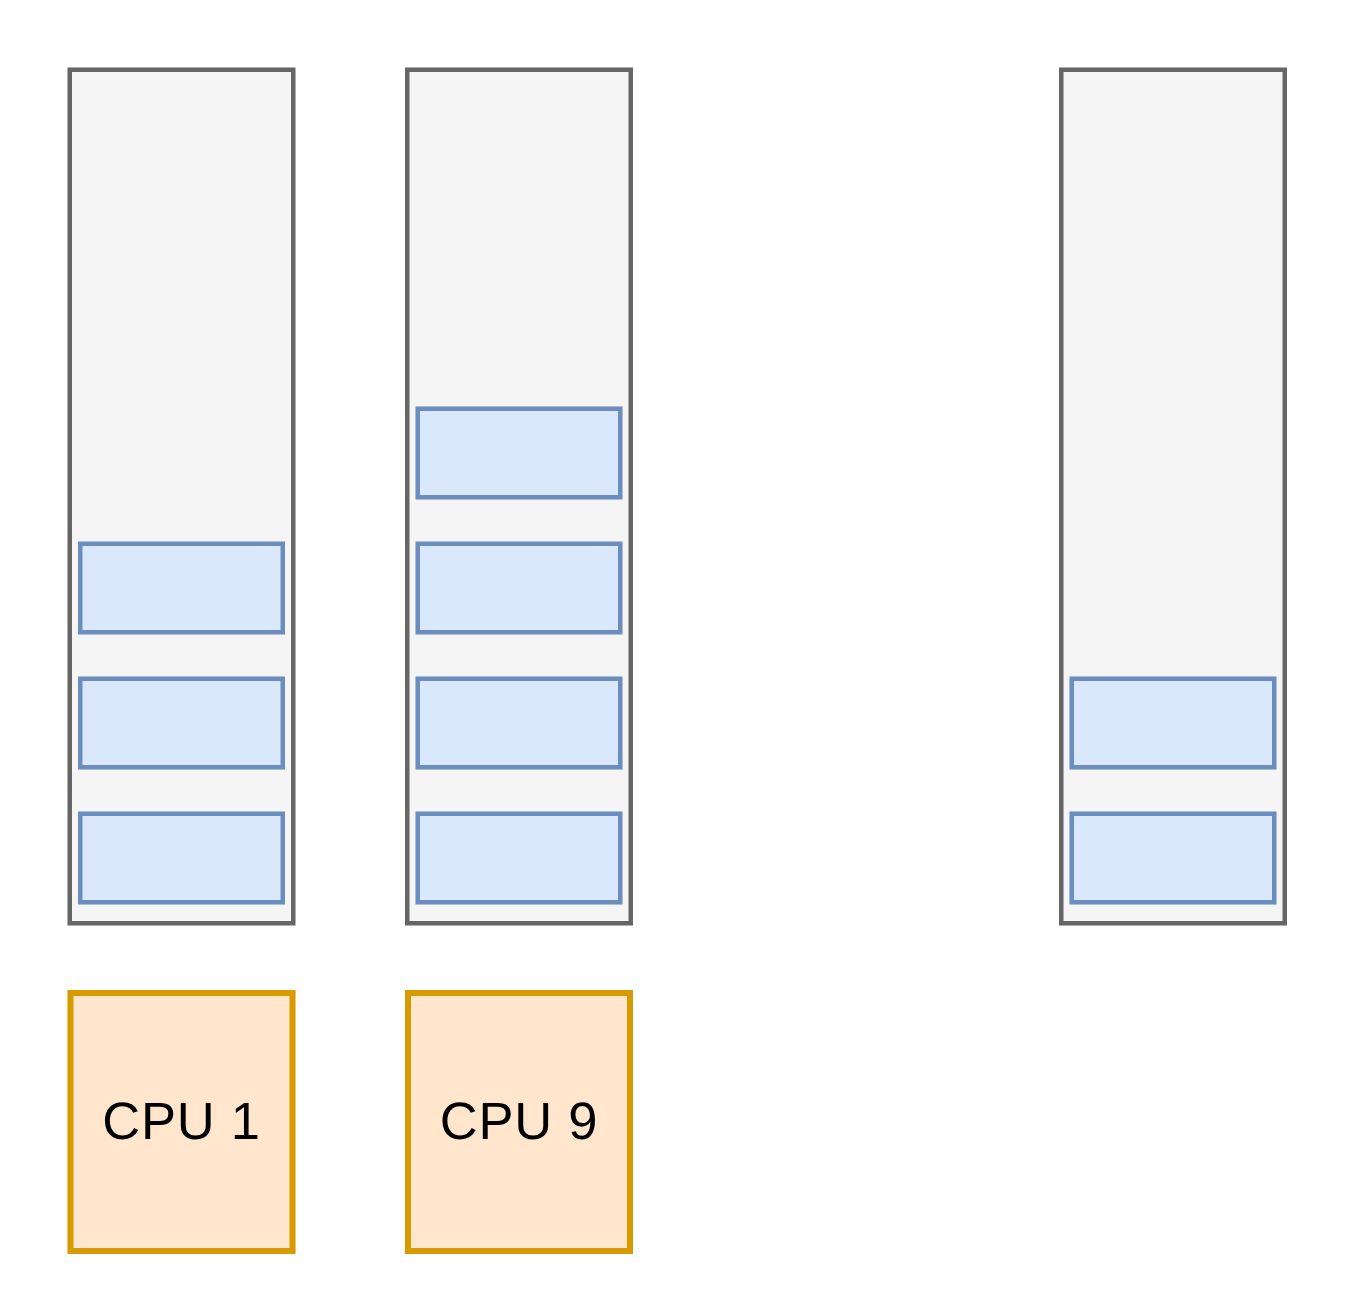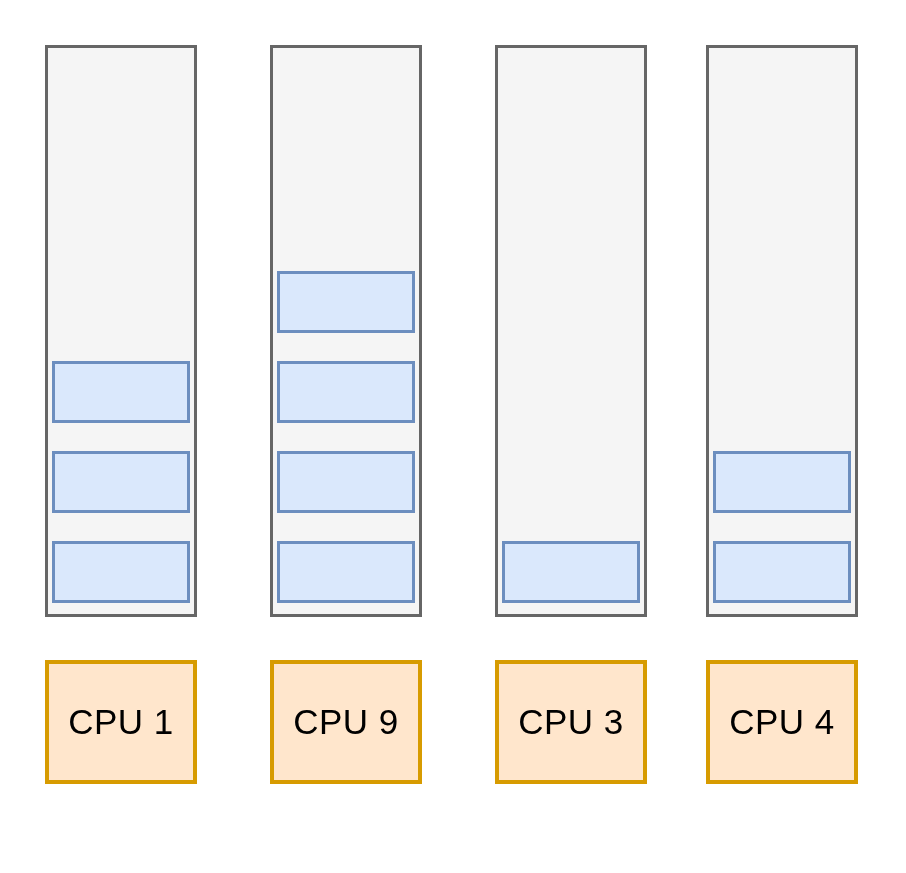--- a/index.html
+++ b/index.html
@@ -43,21 +43,21 @@
   .task {
     width: 100%;
     height: 62px;
     flex: 0 0 62px;
     background: var(--task-fill);
     border: 3px solid var(--task-border);
   }
   .cpu {
     margin-top: 43px;
     width: 152px;
-    height: 124px;
+    height: 176px;
     background: var(--cpu-fill);
     border: 4px solid var(--cpu-border);
     display: flex;
     align-items: center;
     justify-content: center;
   }
   .cpu span {
     font-size: 35px;
     letter-spacing: 0.5px;
     color: var(--label-text);
@@ -85,32 +85,21 @@
         <div class="task"></div>
         <div class="task"></div>
         <div class="task"></div>
         <div class="task"></div>
       </div>
     <div class="cpu">
       <span>CPU 9</span>
     </div>
   </div>
 
-  <div class="group" style="left:495px">
-    <div class="queue">
-        <div class="task"></div>
-      </div>
-    <div class="cpu">
-      <span>CPU 3</span>
-    </div>
-  </div>
 
   <div class="group" style="left:706px">
     <div class="queue">
         <div class="task"></div>
         <div class="task"></div>
       </div>
-    <div class="cpu">
-      <span>CPU 4</span>
-    </div>
   </div>
 
 </div>
 
 </body></html>

